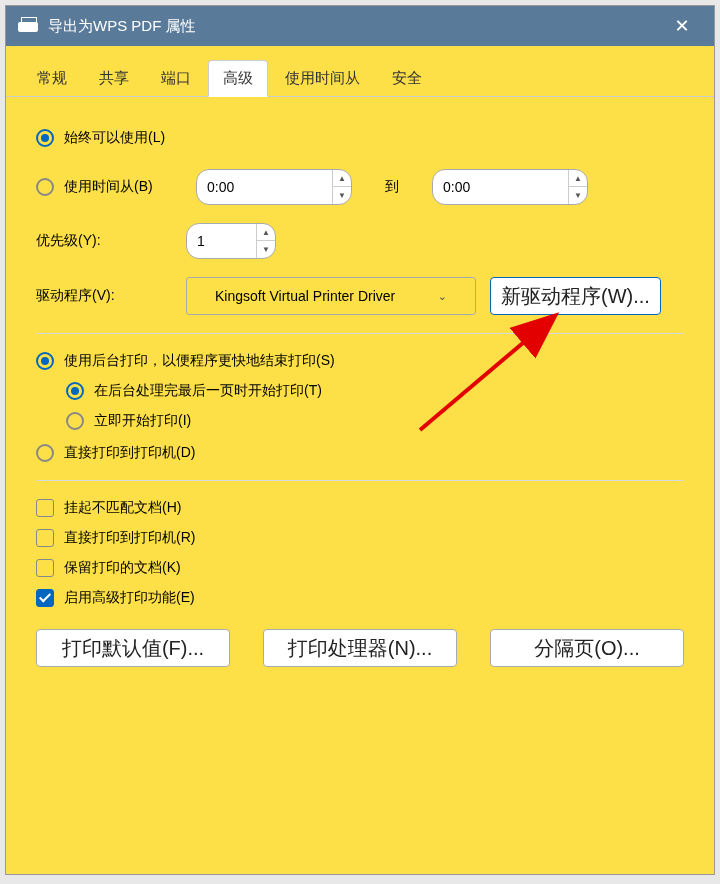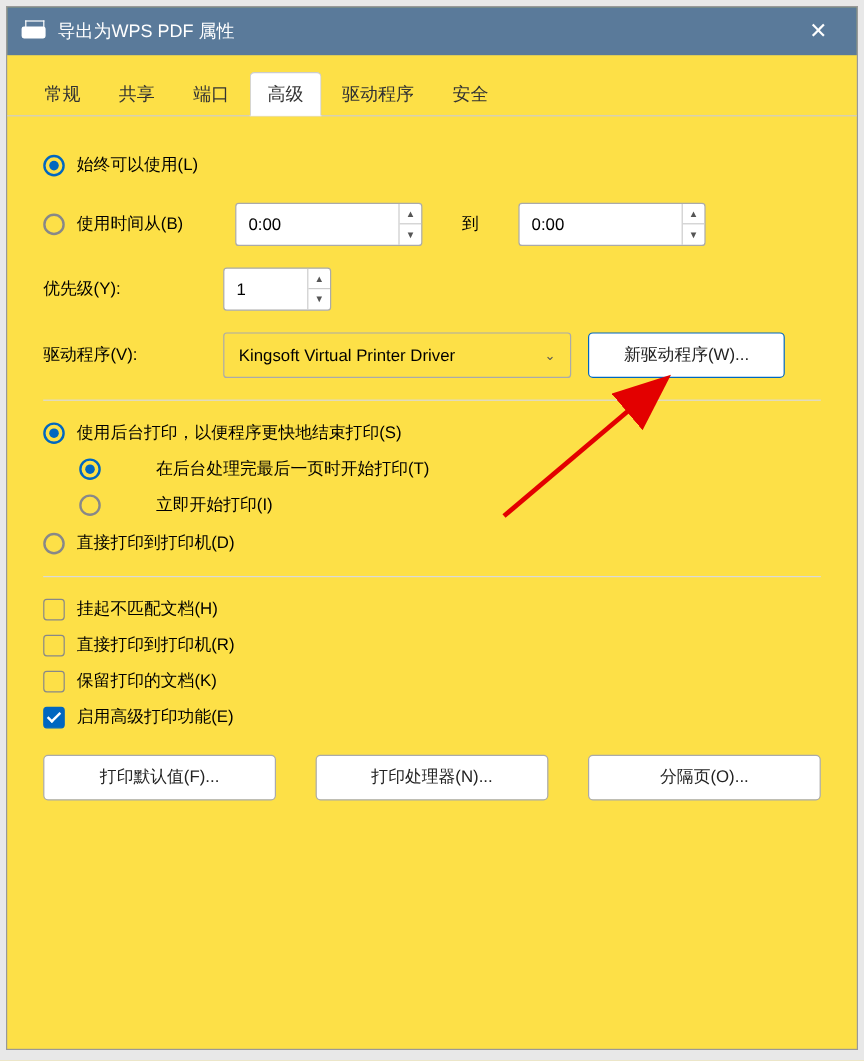--- a/index.html
+++ b/index.html
@@ -15,33 +15,33 @@
 .tab { padding: 8px 14px; cursor: pointer; color: #333; font-size: 15px; border: 1px solid transparent; border-bottom: none; }
 .tab.active { border: 1px solid #ccc; border-bottom: 1px solid #fff; margin-bottom: -1px; background: #fff; border-radius: 4px 4px 0 0; }
 .content { padding: 24px 30px; flex: 1; overflow: auto; }
 .row { display: flex; align-items: center; margin-bottom: 14px; min-height: 34px; }
 .radio { width: 18px; height: 18px; border: 2px solid #888; border-radius: 50%; margin-right: 10px; cursor: pointer; flex-shrink: 0; position: relative; }
 .radio.selected { border-color: #0067c0; }
 .radio.selected::after { content: ""; position: absolute; top: 3px; left: 3px; width: 8px; height: 8px; border-radius: 50%; background: #0067c0; }
 .checkbox { width: 18px; height: 18px; border: 1.5px solid #888; border-radius: 3px; margin-right: 10px; cursor: pointer; flex-shrink: 0; position: relative; }
 .checkbox.checked { background: #0067c0; border-color: #0067c0; }
 .checkbox.checked::after { content: ""; position: absolute; top: 1px; left: 5px; width: 4px; height: 9px; border: solid #fff; border-width: 0 2px 2px 0; transform: rotate(45deg); }
-.spinner { border: 1px solid #aaa; height: 36px; display: flex; align-items: center; border-radius: 3px; background: #fff; }
+.spinner { border: 1px solid #aaa; height: 36px; display: flex; align-items: center; border-radius: 13px; background: #fff; }
 .spinner-val { flex: 1; padding: 0 10px; }
 .spinner-btns { display: flex; flex-direction: column; border-left: 1px solid #ccc; }
 .spinner-btn { width: 18px; height: 17px; display: flex; align-items: center; justify-content: center; font-size: 8px; cursor: pointer; color: #555; }
 .spinner-btn:first-child { border-bottom: 1px solid #ccc; }
 .label-col { width: 150px; }
-.select { border: 1px solid #aaa; height: 38px; display: flex; align-items: center; padding: 0 12px; border-radius: 3px; cursor: pointer; flex: 1; }
+.select { border: 1px solid #aaa; height: 38px; display: flex; align-items: center; padding: 0 28px; border-radius: 3px; cursor: pointer; flex: 1; }
 .select-val { flex: 1; }
 .chevron { font-size: 11px; color: #555; }
-.btn { border: 1px solid #0067c0; height: 38px; display: flex; align-items: center; justify-content: center; padding: 0 29px; border-radius: 4px; cursor: pointer; background: #fff; color: #222; font-size: 14px; }
+.btn { border: 1px solid #0067c0; height: 38px; display: flex; align-items: center; justify-content: center; padding: 0 10px; border-radius: 4px; cursor: pointer; background: #fff; color: #222; font-size: 20px; }
 .btn.plain { border-color: #aaa; }
 .divider { height: 1px; background: #dadada; margin: 18px 0; }
-.indent1 { margin-left: 30px; gap: 36px; }
+.indent1 { margin-left: 30px; }
 .subrow { display: flex; align-items: flex-end; margin-bottom: 12px; }
 .bottom-btns { display: flex; gap: 33px; margin-top: 22px; }
 .bottom-btns .btn { flex: 1; }
 .arrow-annotation { position: absolute; pointer-events: none; z-index: 100; left: 400px; top: 310px; }
 </style>
 </head>
 <body>
 
 <div class="window">
 
@@ -49,21 +49,21 @@
     <div class="printer-icon"></div>
     <div class="titlebar-title">导出为WPS PDF 属性</div>
     <div class="titlebar-close">✕</div>
   </div>
 
   <div class="tabs">
     <div class="tab">常规</div>
     <div class="tab">共享</div>
     <div class="tab">端口</div>
     <div class="tab active">高级</div>
-    <div class="tab">驱动程序</div>
+    <div class="tab">使用时间从</div>
     <div class="tab">安全</div>
   </div>
 
   <div class="content">
 
     <div class="row">
       <div class="radio selected"></div>
       <span>始终可以使用(L)</span>
     </div>
 

